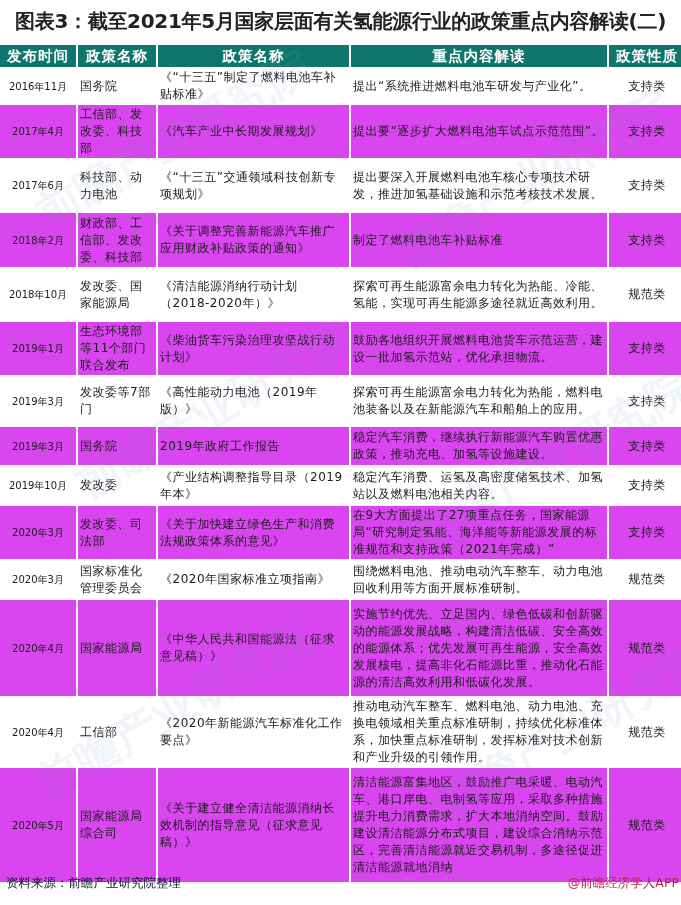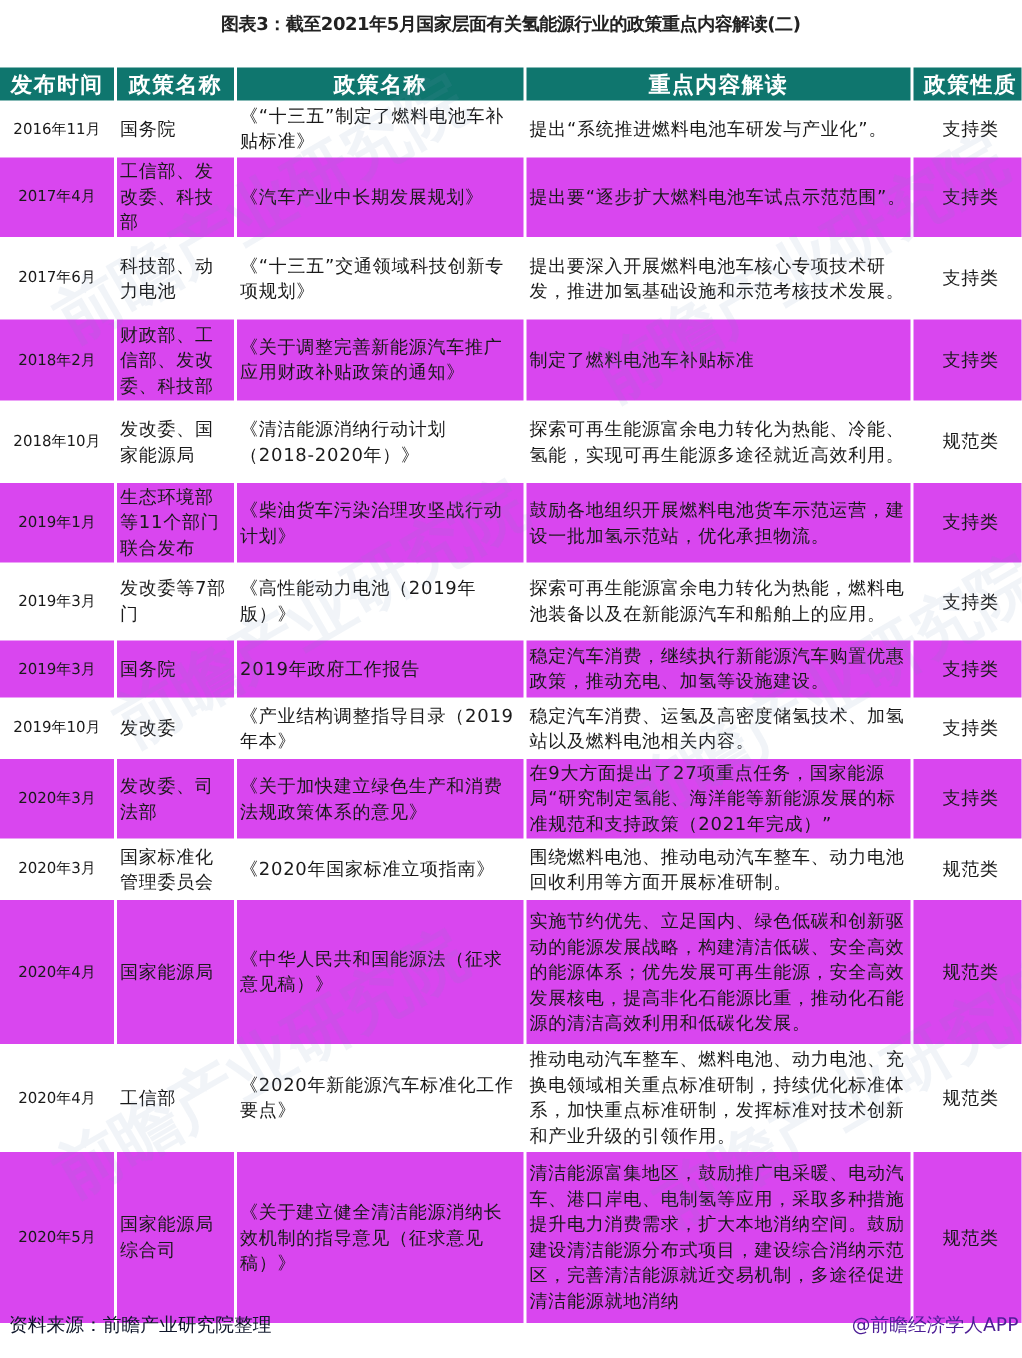--- a/index.html
+++ b/index.html
@@ -1,31 +1,31 @@
 <!DOCTYPE html>
 <html><head>
 <meta charset="utf-8">
 <style>
   html, body { margin:0; padding:0; background:#ffffff; }
   body { width:681px; height:905px; position:relative; overflow:hidden;
          font-family:"DejaVu Sans","Liberation Sans",sans-serif; color:#1a1a1a; }
   .title { position:absolute; left:0; top:8px; width:681px; text-align:center;
-           font-size:12px; font-weight:bold; color:#222; letter-spacing:-0.3px; }
+           font-size:20px; font-weight:bold; color:#222; letter-spacing:-0.3px; }
   table { position:absolute; left:0; top:44px; width:681px; border-collapse:separate;
           border-spacing:2px 1px; table-layout:fixed; margin-left:-2px; }
   th { background:#0f766e; color:#fff; font-size:14.5px; font-weight:bold; height:22px;
        padding:0; text-align:center; letter-spacing:1px; }
   td { font-size:12px; line-height:17px; padding:1px 2px; vertical-align:middle;
        text-align:left; letter-spacing:0.5px; }
   tr.odd td { background:#ffffff; }
   tr.even td { background:#d946ef; }
   td.c-date { text-align:center; padding:0; letter-spacing:0; font-size:10px; }
   td.c-type { text-align:center; }
   .footer-left { position:absolute; left:6px; top:875px; font-size:12.5px; color:#0f172a; }
-  .footer-right { position:absolute; right:2px; top:875px; font-size:12.5px; color:#4c1d95; }
+  .footer-right { position:absolute; right:2px; top:875px; font-size:12.5px; color:#be185d; }
   .wm { position:absolute; color:rgba(120,150,190,0.10); font-size:44px; font-weight:bold;
         transform:rotate(-30deg); pointer-events:none; white-space:nowrap; }
 </style>
 </head>
 <body>
 
 <div class="title">图表3：截至2021年5月国家层面有关氢能源行业的政策重点内容解读(二)</div>
 
 <table>
   <colgroup>

